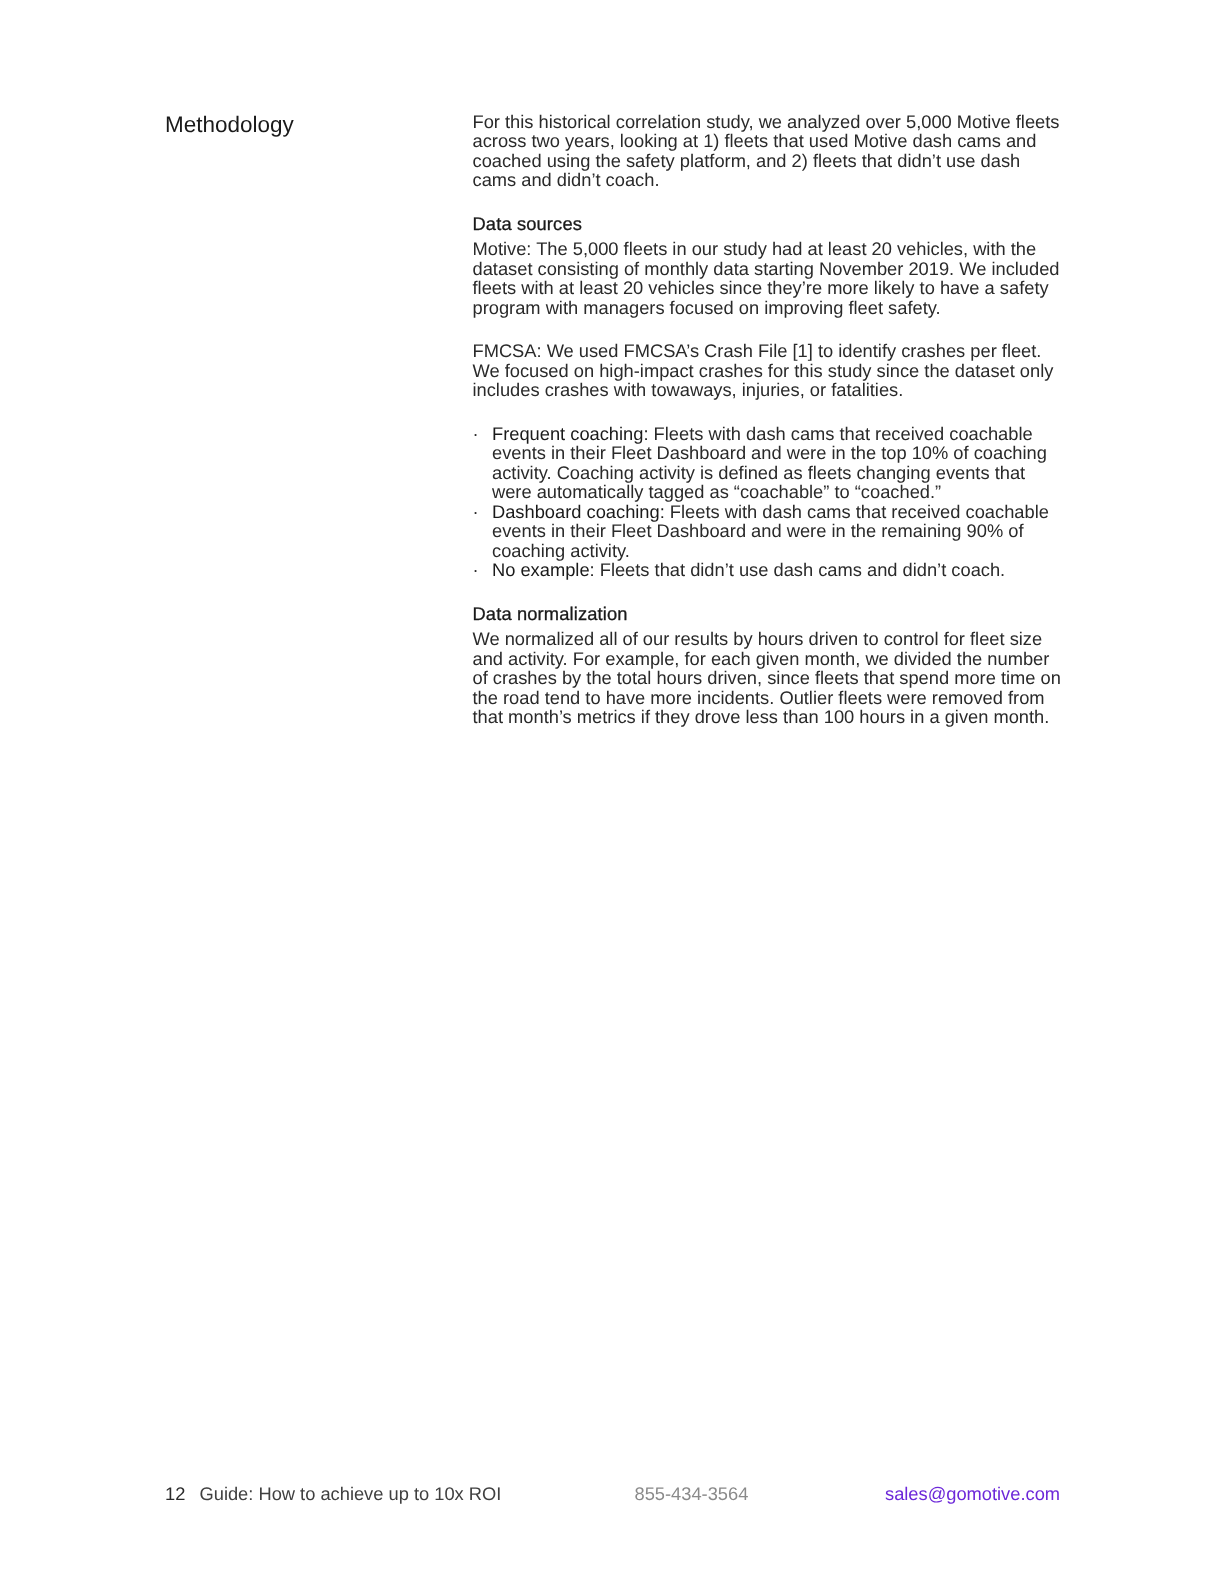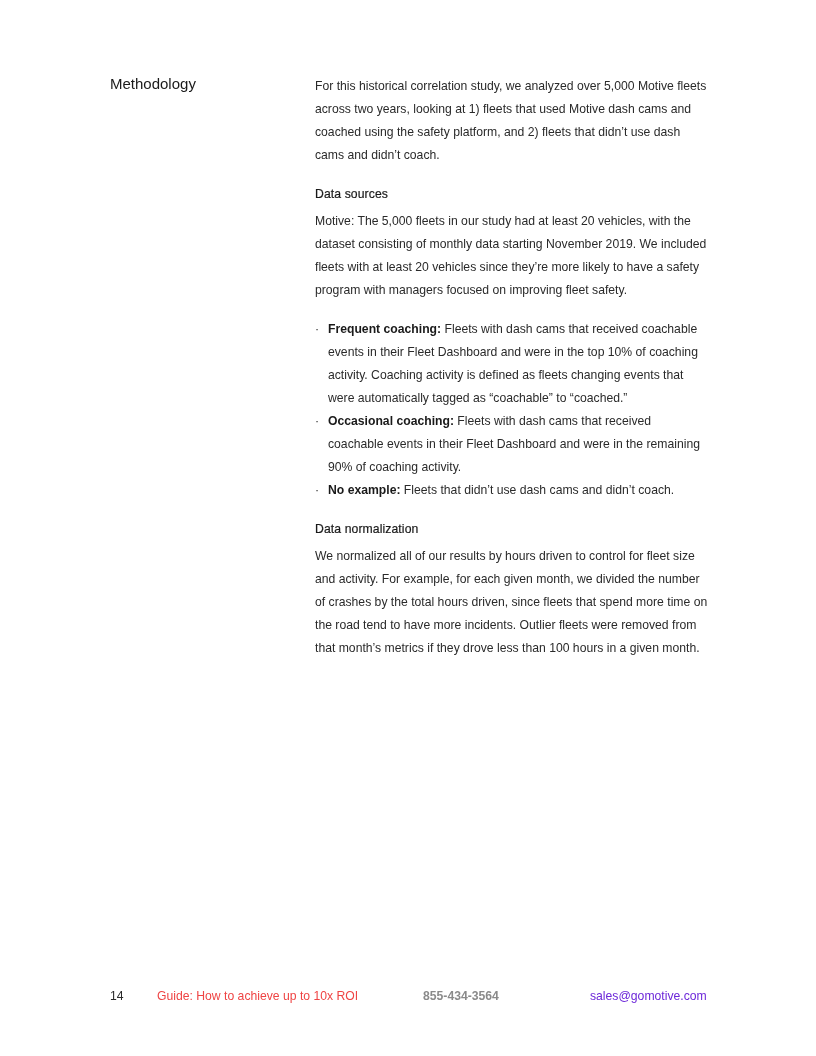--- a/index.html
+++ b/index.html
@@ -1,60 +1,61 @@
 <!DOCTYPE html>
 <html><head>
 <meta charset="utf-8">
 <style>
   html, body { margin:0; padding:0; background:#ffffff; }
   body { width:816px; height:1056px; position:relative; overflow:hidden;
          font-family:"Liberation Sans", sans-serif; color:#1a1a1a; }
   .side-title { position:absolute; left:110px; top:75px; font-size:15px; color:#1a1a1a;text-align:right; }
-  .main { position:absolute; left:315px; top:75px; width:395px; font-size:12.2px; line-height:23px; color:#2a2a2a; }
+  .main { position:absolute; left:315px; top:75px; width:395px; font-size:12.2px; line-height:13px; color:#2a2a2a; }
   .main p { margin:0 0 16px 0; }
   .sub { font-weight:normal; color:#1a1a1a; font-size:12.2px; margin:0 0 4px 0; letter-spacing:0.1px; }
   .sub-wrap { -webkit-text-stroke:0.2px #1a1a1a; }
   ul.seg { list-style:none; margin:0 0 16px 0; padding:0; }
   ul.seg li { position:relative; padding-left:13px; }
   ul.seg li .bullet { position:absolute; left:0; top:0; }
-  ul.seg li b { font-weight:bold; color:#1a1a1a; }
+  ul.seg li b { font-weight:normal; color:#1a1a1a; }
   .footer { position:absolute; top:989px; font-size:12.2px; }
   .f-page { left:110px; color:#2a2a2a; }
-  .f-guide { left:133px; color:#ef4444;margin-left:24px; }
-  .f-phone { left:423px; color:#8a8a8a;font-weight:bold; }
+  .f-guide { left:133px; color:#404040; }
+  .f-phone { left:423px; color:#8a8a8a; }
   .f-email { left:590px; color:#6d28d9; }
 </style>
 </head>
 <body>
 
 <div class="side-title">Methodology</div>
 
 <div class="main">
   <p>For this historical correlation study, we analyzed over 5,000 Motive fleets across two years, looking at 1) fleets that used Motive dash cams and coached using the safety platform, and 2) fleets that didn’t use dash cams and didn’t coach.</p>
 
   <div class="sub sub-wrap">Data sources</div>
   <p>Motive: The 5,000 fleets in our study had at least 20 vehicles, with the dataset consisting of monthly data starting November 2019. We included fleets with at least 20 vehicles since they’re more likely to have a safety program with managers focused on improving fleet safety.</p>
+  <p>FMCSA: We used FMCSA’s Crash File [1] to identify crashes per fleet. We focused on high-impact crashes for this study since the dataset only includes crashes with towaways, injuries, or fatalities.</p>
 
 
   <ul class="seg">
     <li>
       <span class="bullet">·</span>
       <b>Frequent coaching:</b><span> Fleets with dash cams that received coachable events in their Fleet Dashboard and were in the top 10% of coaching activity. Coaching activity is defined as fleets changing events that were automatically tagged as “coachable” to “coached.”</span>
     </li>
     <li>
       <span class="bullet">·</span>
-      <b>Occasional coaching:</b><span> Fleets with dash cams that received coachable events in their Fleet Dashboard and were in the remaining 90% of coaching activity.</span>
+      <b>Dashboard coaching:</b><span> Fleets with dash cams that received coachable events in their Fleet Dashboard and were in the remaining 90% of coaching activity.</span>
     </li>
     <li>
       <span class="bullet">·</span>
       <b>No example:</b><span> Fleets that didn’t use dash cams and didn’t coach.</span>
     </li>
   </ul>
 
 
   <div class="sub sub-wrap">Data normalization</div>
   <p>We normalized all of our results by hours driven to control for fleet size and activity. For example, for each given month, we divided the number of crashes by the total hours driven, since fleets that spend more time on the road tend to have more incidents. Outlier fleets were removed from that month’s metrics if they drove less than 100 hours in a given month.</p>
 </div>
 
-<div class="footer f-page">14</div>
+<div class="footer f-page">12</div>
 <div class="footer f-guide">Guide: How to achieve up to 10x ROI</div>
 <div class="footer f-phone">855-434-3564</div>
 <div class="footer f-email">sales@gomotive.com</div>
 
 </body></html>

